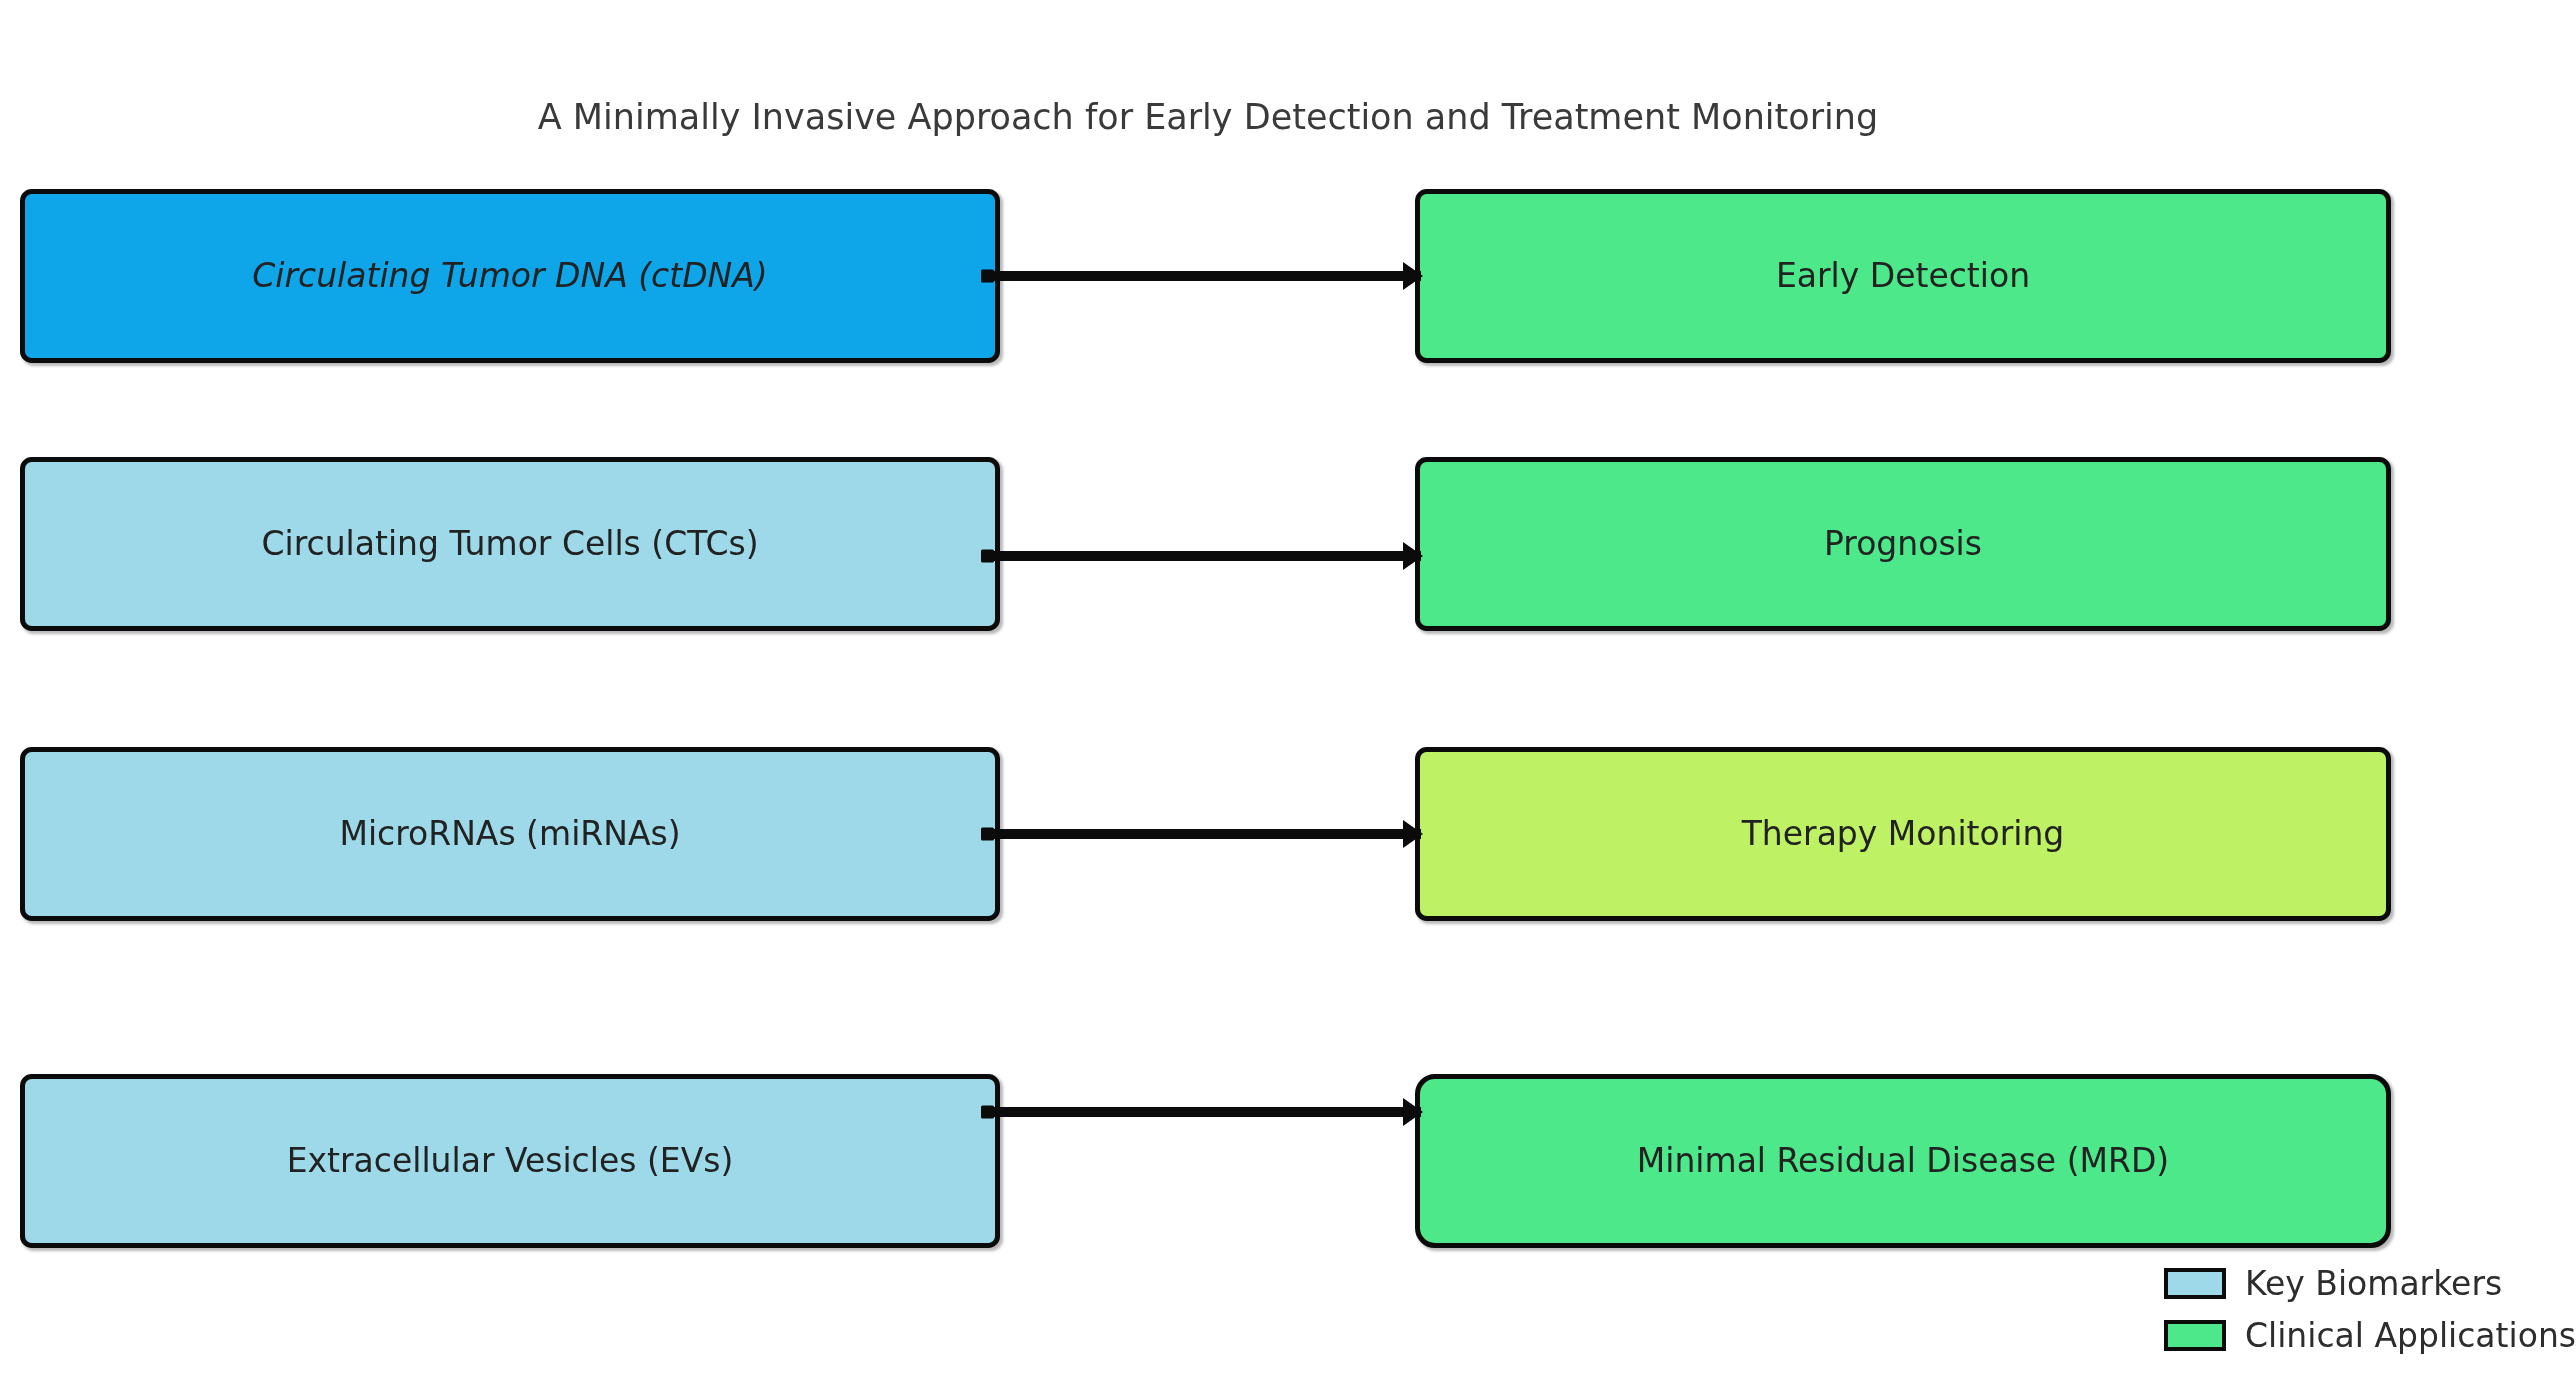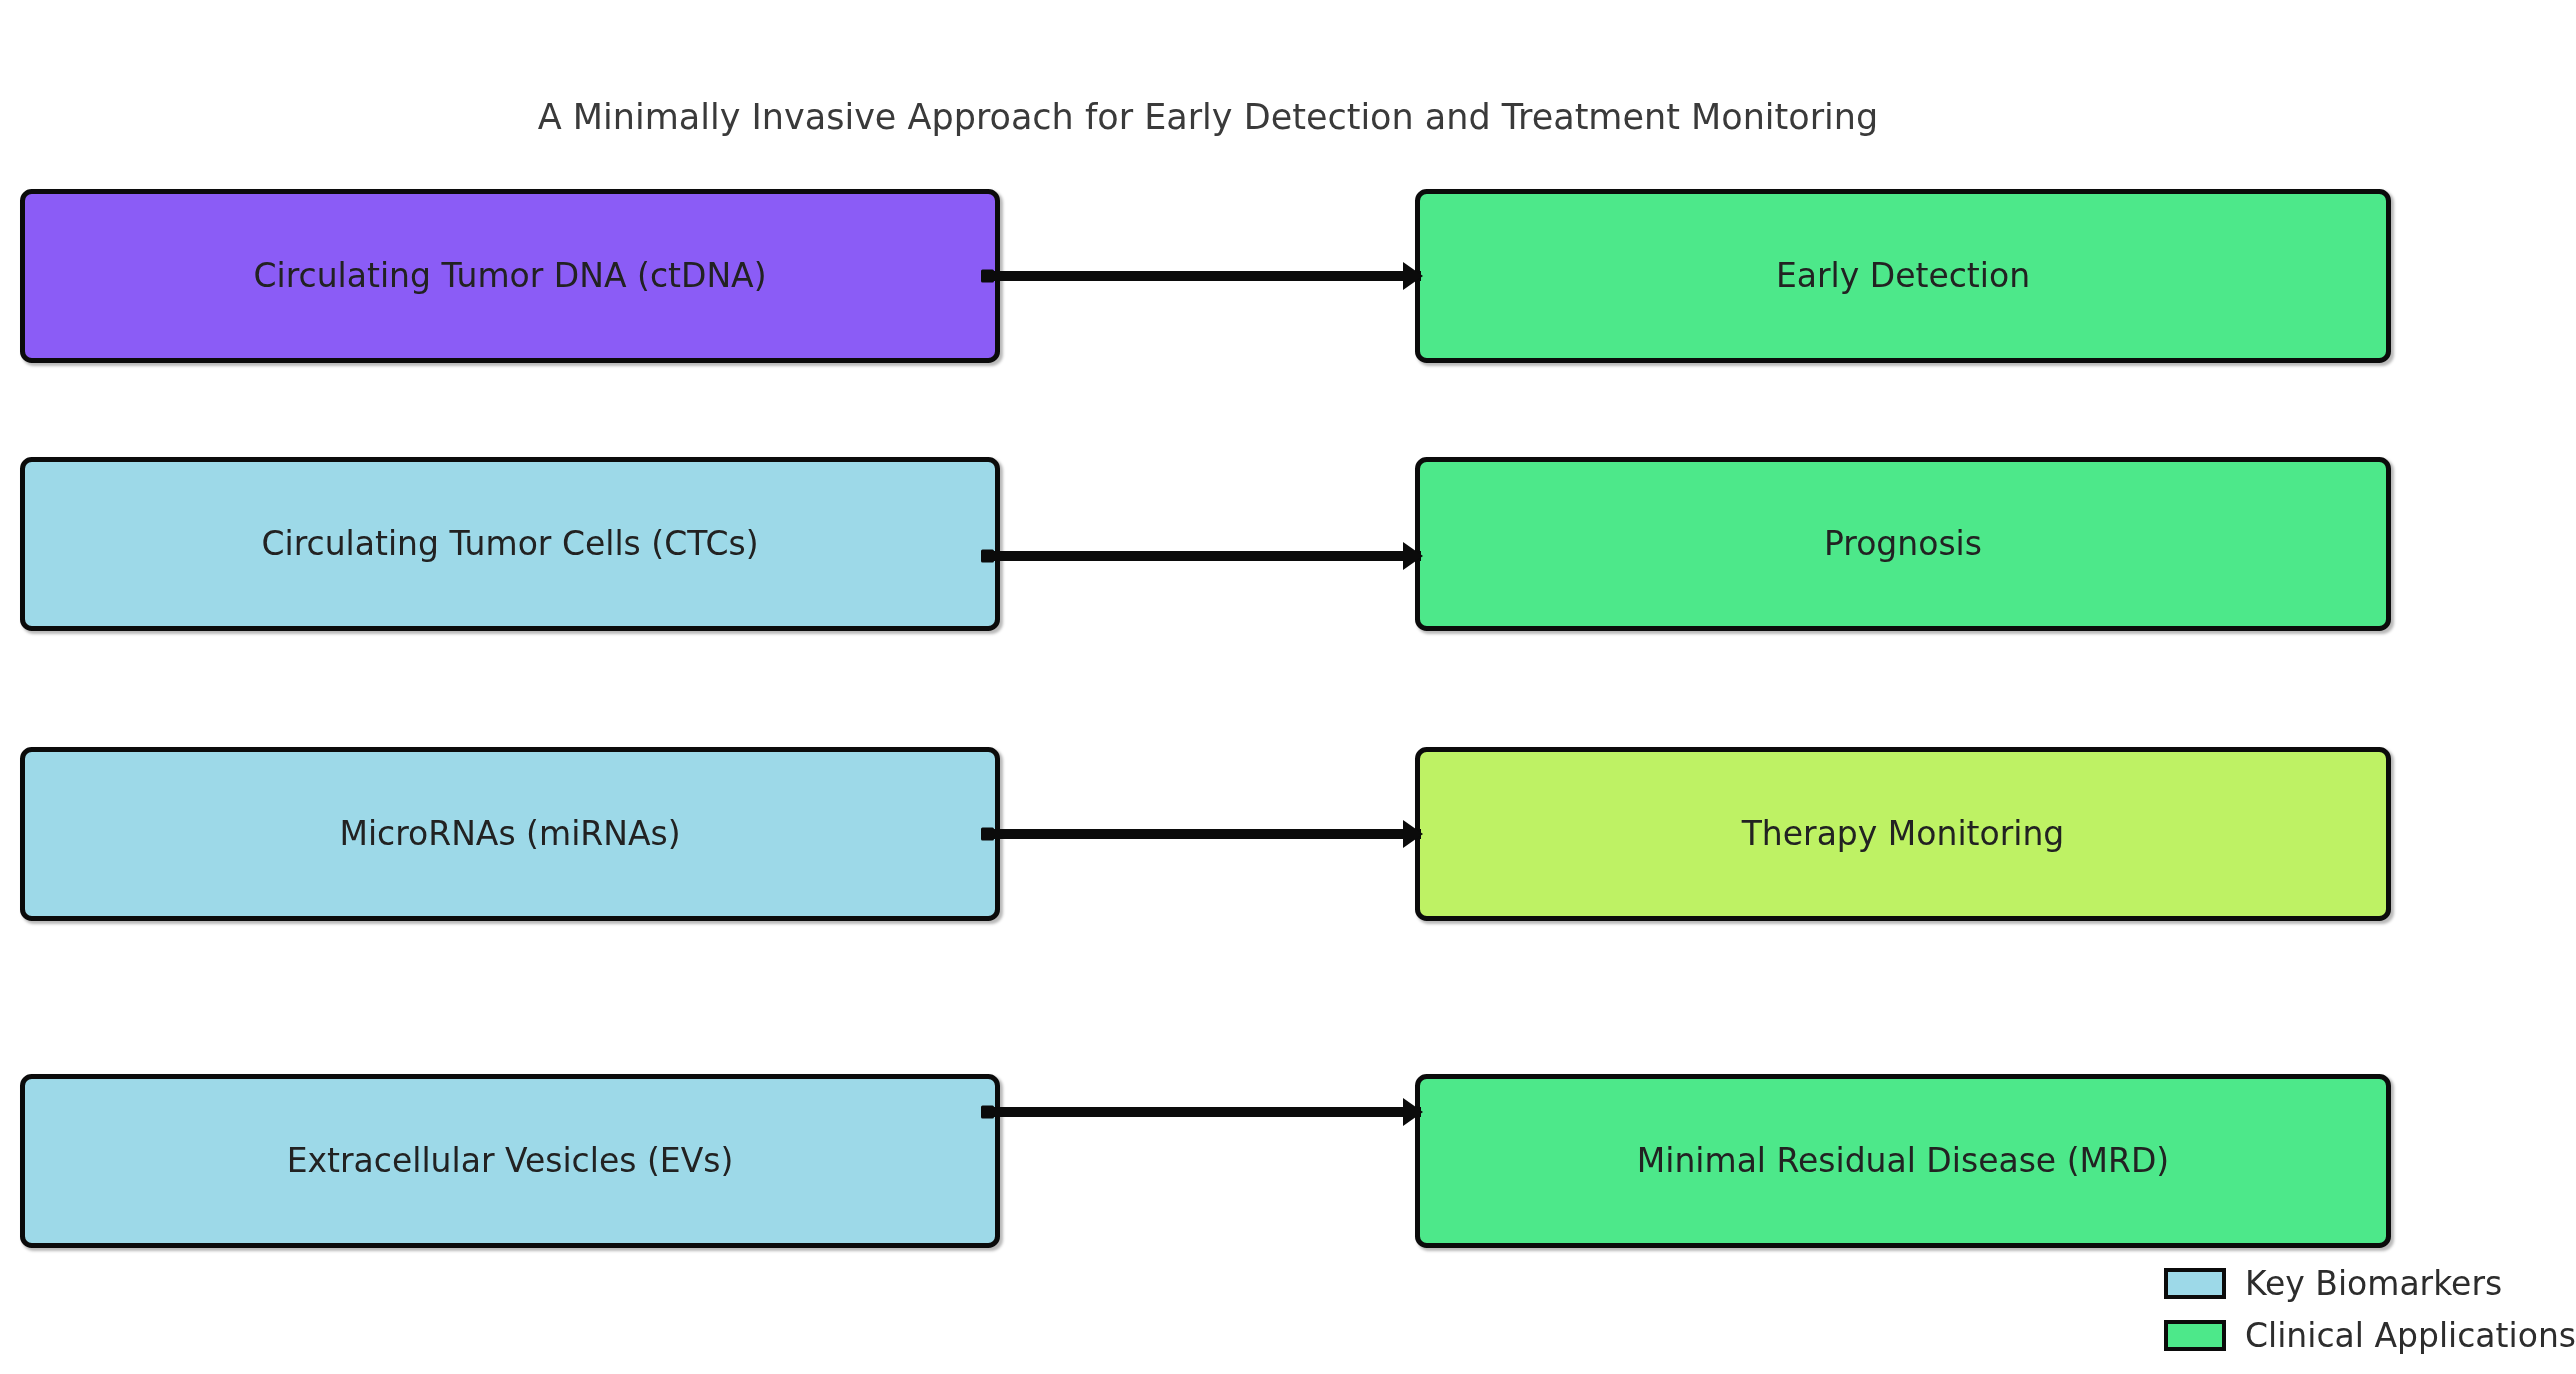--- a/index.html
+++ b/index.html
@@ -139,21 +139,21 @@
     white-space: nowrap;
   }
 </style>
 </head>
 <body>
 
 <div id="canvas">
 
   <div id="subtitle">A Minimally Invasive Approach for Early Detection and Treatment Monitoring</div>
 
-  <div class="node node-left row0" style="background: #8b5cf6;">
+  <div class="node node-left row0" style="background: #0ea5e9; font-style: italic;">
     <span class="node-label">Circulating Tumor DNA (ctDNA)</span>
   </div>
   <div class="node node-left row1" style="background: rgb(157, 217, 232);">
     <span class="node-label">Circulating Tumor Cells (CTCs)</span>
   </div>
   <div class="node node-left row2" style="background: rgb(157, 217, 232);">
     <span class="node-label">MicroRNAs (miRNAs)</span>
   </div>
   <div class="node node-left row3" style="background: rgb(157, 217, 232);">
     <span class="node-label">Extracellular Vesicles (EVs)</span>
@@ -161,21 +161,21 @@
 
   <div class="node node-right row0" style="background: rgb(77, 232, 138);">
     <span class="node-label">Early Detection</span>
   </div>
   <div class="node node-right row1" style="background: rgb(77, 232, 138);">
     <span class="node-label">Prognosis</span>
   </div>
   <div class="node node-right row2" style="background: #bef264;">
     <span class="node-label">Therapy Monitoring</span>
   </div>
-  <div class="node node-right row3" style="background: rgb(77, 232, 138);">
+  <div class="node node-right row3" style="background: rgb(77, 232, 138); border-radius: 20px;">
     <span class="node-label">Minimal Residual Disease (MRD)</span>
   </div>
 
   <div class="edge e0">
     <span class="edge-tail"></span>
     <span class="edge-line"></span>
     <span class="edge-head"></span>
   </div>
   <div class="edge e1">
     <span class="edge-tail"></span>

